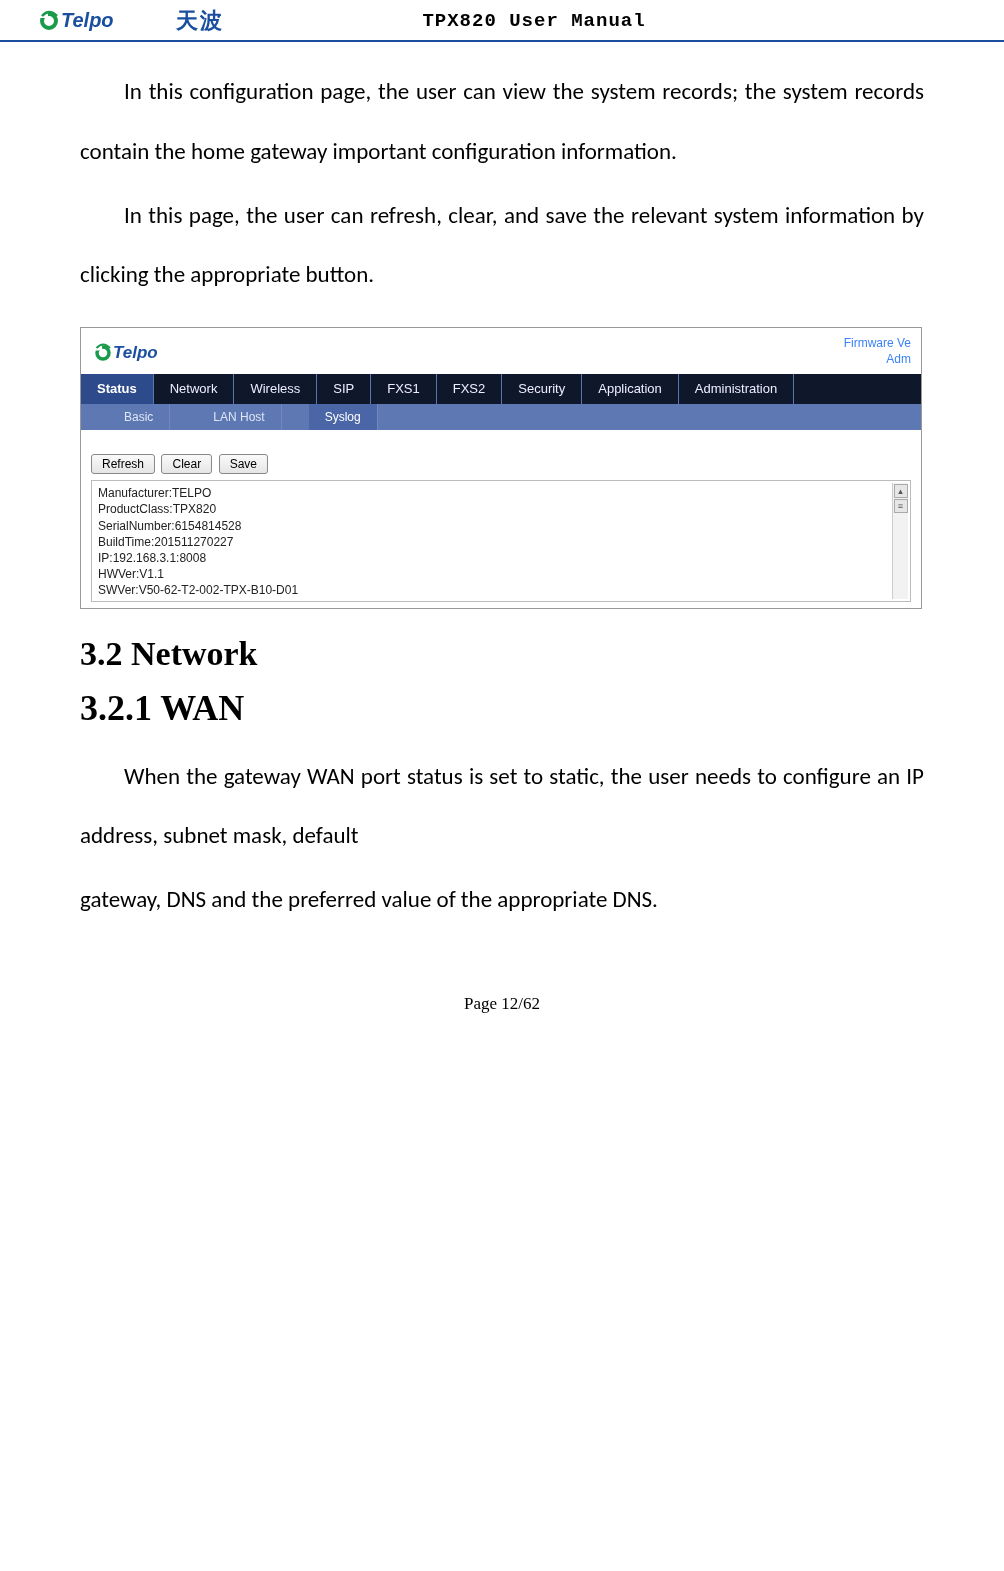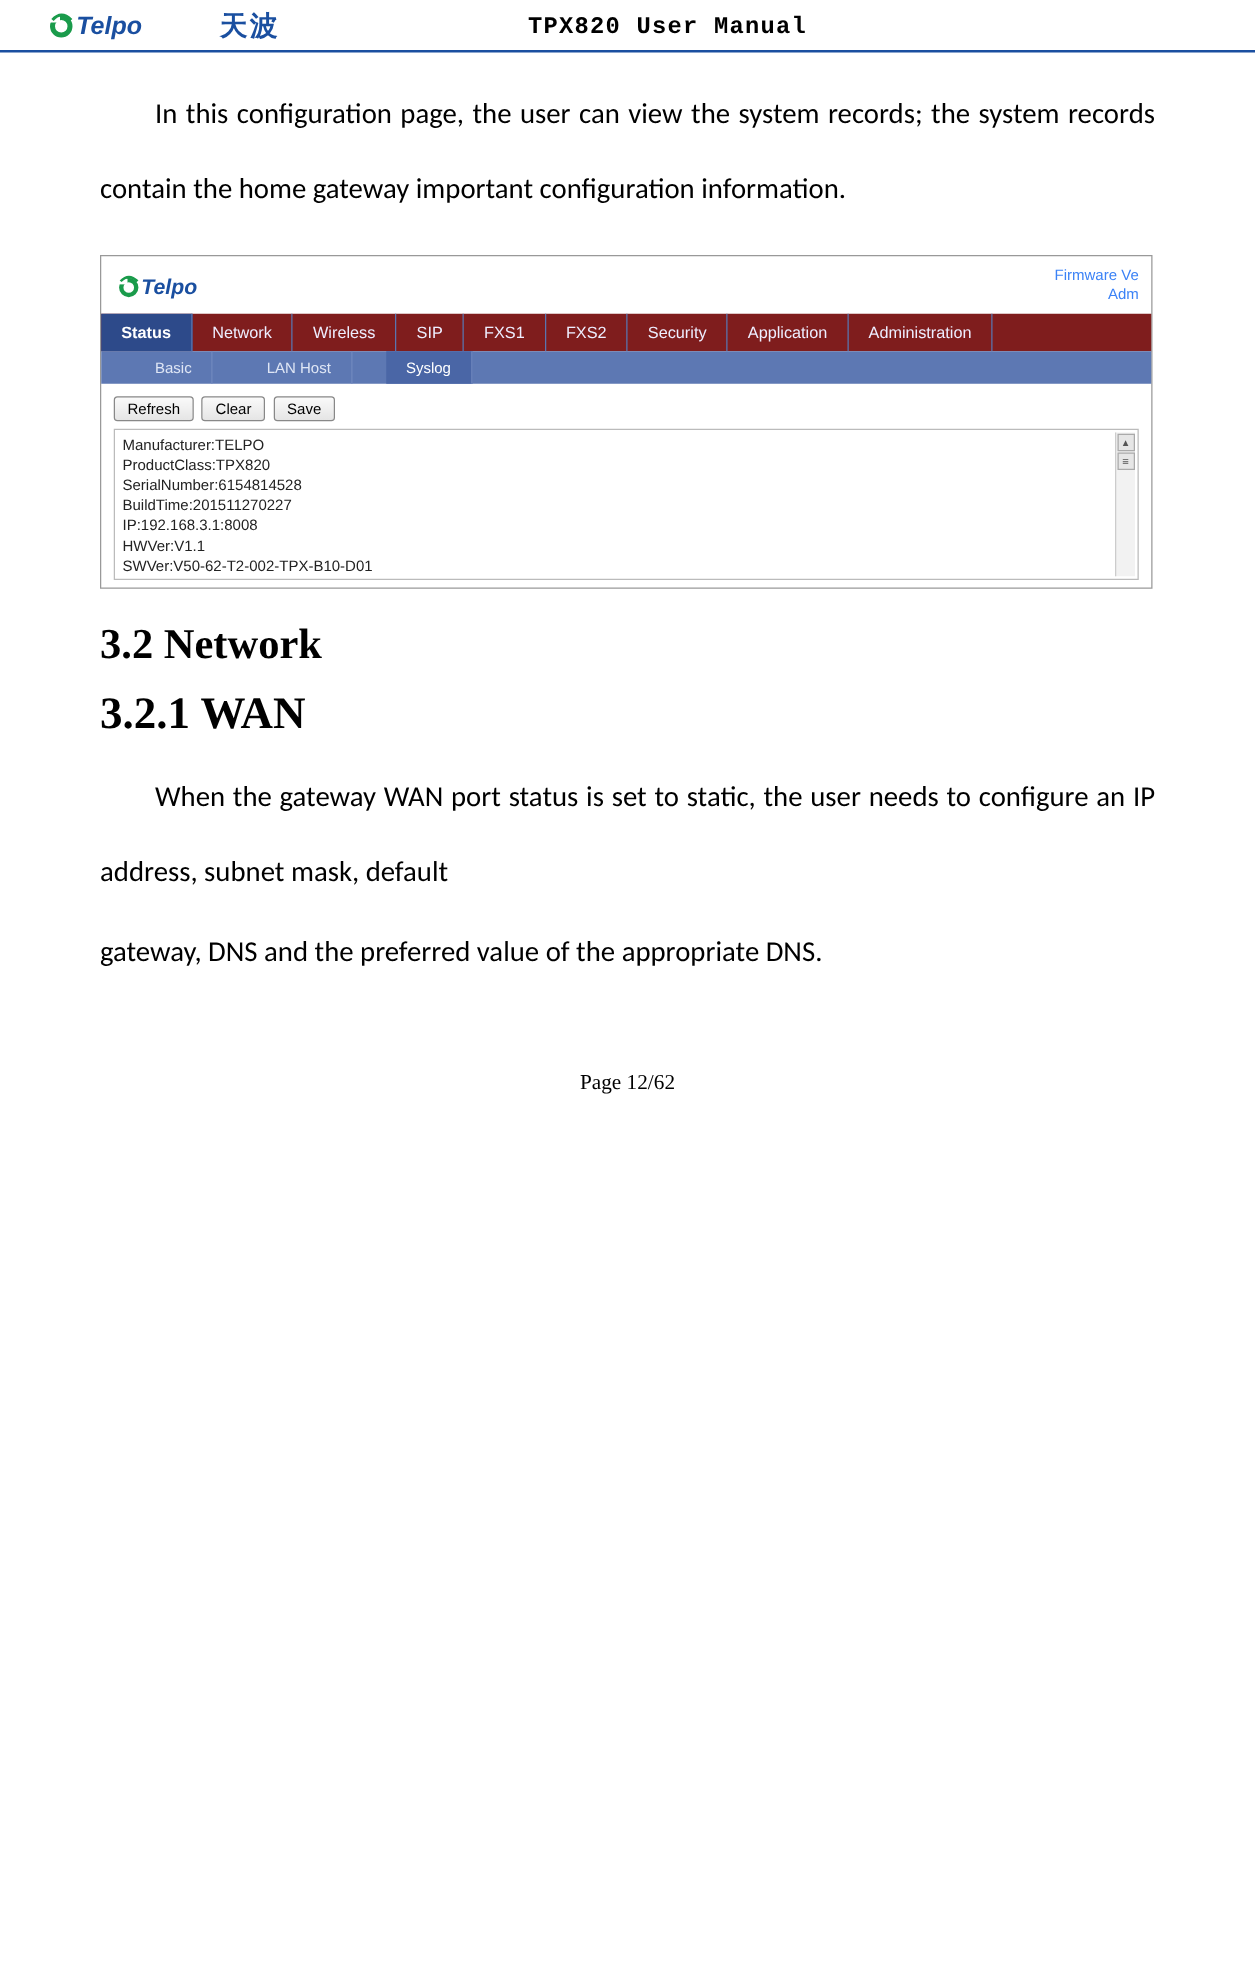--- a/index.html
+++ b/index.html
@@ -47,42 +47,42 @@
   .screenshot {
     margin: 22px 0 18px 0;
     border: 1px solid #999;
     width: 842px;
     background: #fff;
     font-family: Arial, sans-serif;
   }
   .ss-top { display:flex; justify-content:space-between; align-items:flex-start; padding:8px 10px 4px 14px; }
   .ss-logo-svg { width:110px; height:34px; }
   .ss-fw { font-size:12px; color:#3b82f6; text-align:right; line-height:1.3; }
-  .ss-tabs { display:flex; background:#7f1d1d; height:30px; }
+  .ss-tabs { display:flex; background:#0f172a; height:30px; }
   .ss-tab {
     padding: 0 16px;
     font-size: 13px;
     color: #eef;
     line-height: 30px;
     border-right: 1px solid #5a75af;
     cursor: pointer;
   }
   .ss-tab.active { background:#2d4a8a; color:#fff; font-weight:bold; }
   .ss-subtabs { display:flex; background:#5d78b3; height:26px; }
   .ss-subtab {
     padding: 0 16px;
     font-size: 12px;
     color: #dfe6f5;
     line-height: 26px;
     border-right: 1px solid #7088bf;
     cursor: pointer;
     margin-left: 27px;
   }
   .ss-subtab.active { background:#4a66a6; color:#fff; }
-  .ss-body { padding: 10px 10px 6px 10px; }
+  .ss-body { padding: 24px 10px 6px 10px; }
   .ss-btns { margin-bottom: 6px; }
   .ss-btn {
     display:inline-block;
     border:1px solid #888;
     border-radius:3px;
     background:linear-gradient(#fafafa,#e5e5e5);
     font-size:12px;
     padding:2px 10px;
     margin-right:2px;
     cursor:pointer;
@@ -140,20 +140,21 @@
     </svg>
     <span class="cjk">天波</span>
   </div>
   <div class="header-title">TPX820 User Manual</div>
 </div>
 
 <div class="content">
 
 
   <p class="body-text indent">In this configuration page, the user can view the system records; the system records contain the home gateway important configuration information.</p>
+  <p class="body-text indent">In this page, the user can refresh, clear, and save the relevant system information by clicking the appropriate button.</p>
 
   <div class="screenshot">
     <div class="ss-top">
       <svg class="ss-logo-svg" viewBox="0 0 220 60">
         <circle cx="16" cy="30" r="12" fill="none" stroke="#1a9b4b" stroke-width="7"></circle>
         <rect x="0" y="16" width="14" height="9" fill="#fff"></rect>
         <path d="M3 20 Q16 6 30 20" fill="none" stroke="#1a9b4b" stroke-width="4"></path>
         <text x="36" y="40" font-family="Arial" font-size="34" font-weight="bold" font-style="italic" fill="#1a4fa0">Telpo</text>
       </svg>
       <div class="ss-fw">

